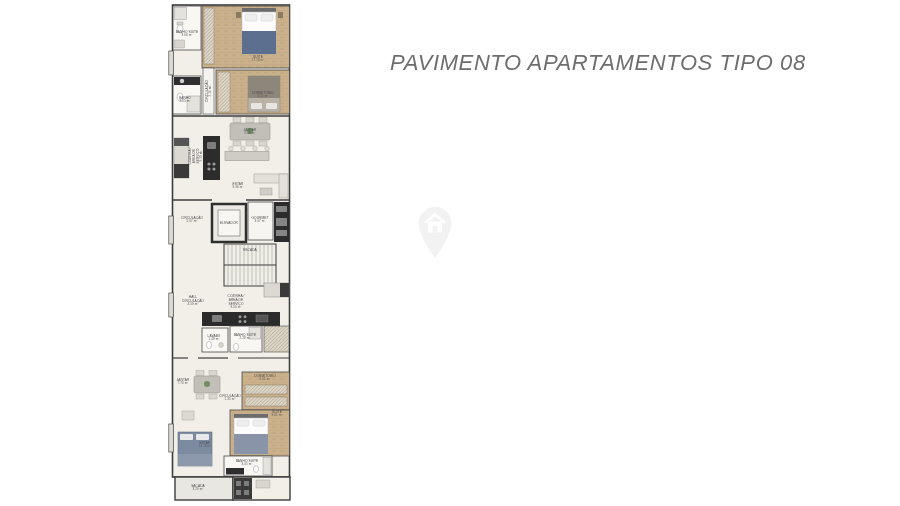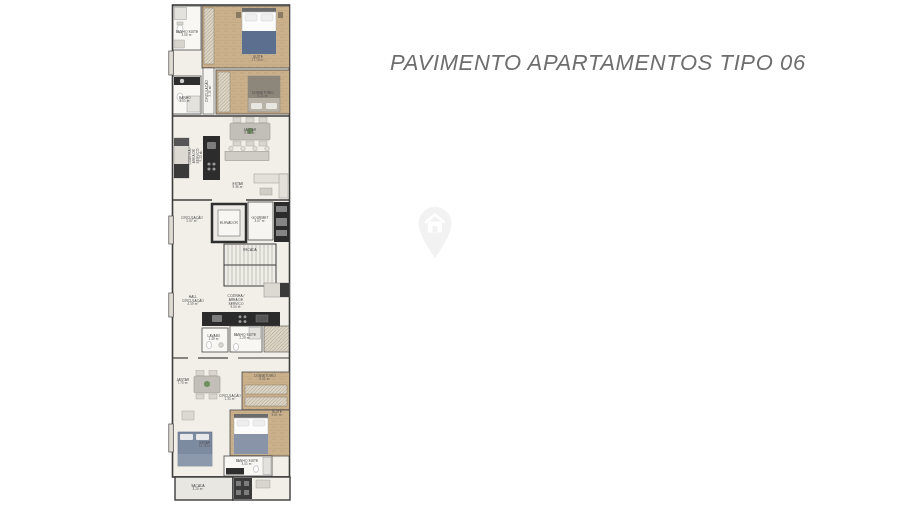--- a/index.html
+++ b/index.html
@@ -20,21 +20,21 @@
 </head>
 <body>
 
 <svg class="wm" viewBox="0 0 36 54">
   <path d="M18,1 C9,1 1.5,8.5 1.5,17.5 C1.5,30 18,52 18,52 C18,52 34.5,30 34.5,17.5 C34.5,8.5 27,1 18,1 Z" fill="#f2f2f2"></path>
   <path d="M9,16 L18,8.5 L27,16" stroke="#ffffff" stroke-width="2.6" fill="none" stroke-linecap="round"></path>
   <rect x="11" y="15.5" width="14" height="11" rx="1" fill="#ffffff"></rect>
   <rect x="15.5" y="20" width="5" height="6.5" fill="#f2f2f2"></rect>
 </svg>
 
-<div class="title">PAVIMENTO APARTAMENTOS TIPO 06</div>
+<div class="title">PAVIMENTO APARTAMENTOS TIPO 08</div>
 
 <div class="plan">
 <svg width="124" height="498" viewBox="0 0 124 498">
   <defs>
     <pattern id="wood" patternUnits="userSpaceOnUse" width="8" height="6">
       <rect width="8" height="6" fill="#cbb18b"></rect>
       <path d="M0,0 H8 M0,3 H4" stroke="#b49972" stroke-width="0.5"></path>
     </pattern>
     <pattern id="hatch" patternUnits="userSpaceOnUse" width="3.5" height="3.5">
       <rect width="3.5" height="3.5" fill="#ddd5c5"></rect>

